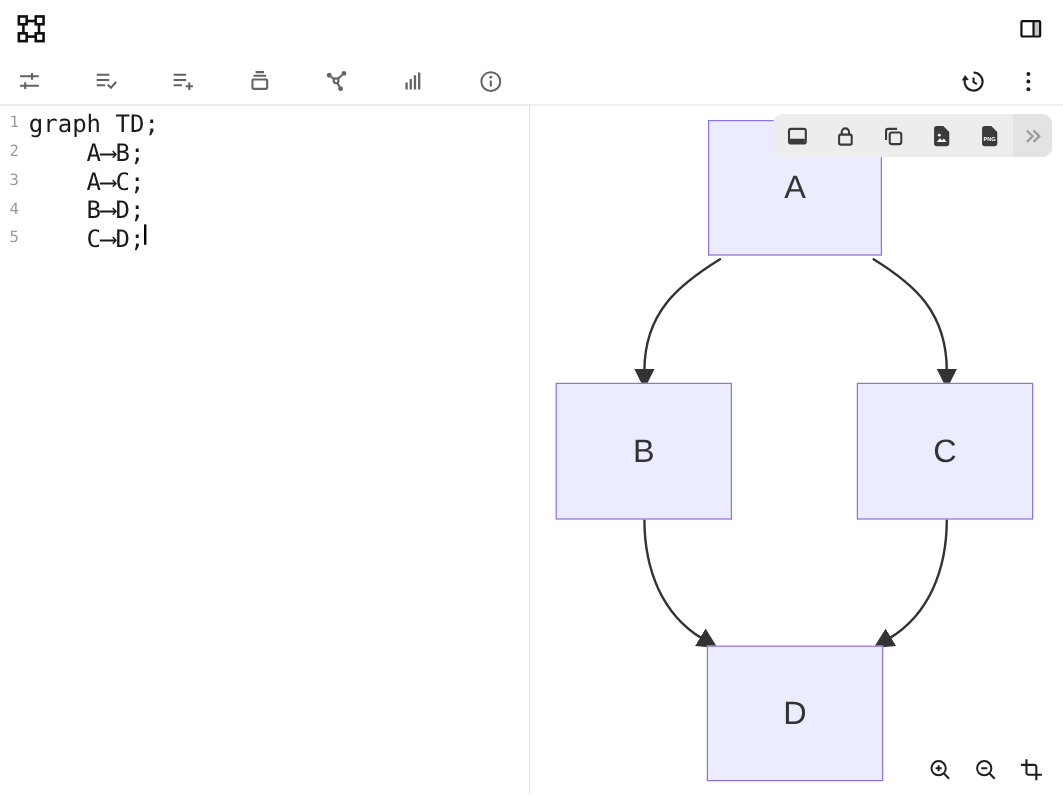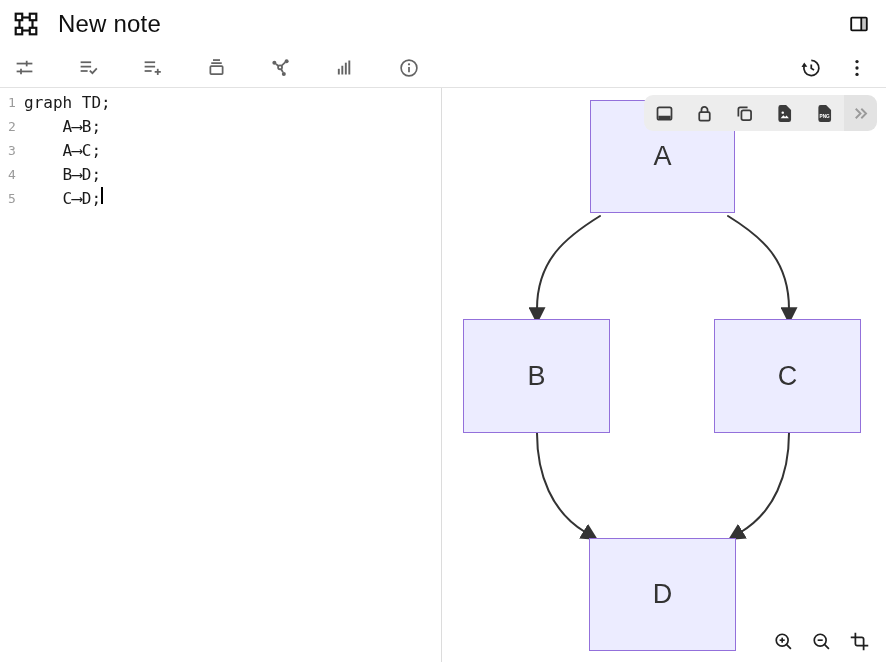--- a/index.html
+++ b/index.html
@@ -24,21 +24,21 @@
   .toolbar-right .icon-btn { color:#1f1f1f; }
 
   
   .main { display:flex; height:574px; }
 
   
   .editor-panel { width:442px; border-right:1px solid #dcdcdc; padding-top:3px;
                   font-family:"DejaVu Sans Mono", monospace; }
   .code-line { display:flex; height:24px; line-height:24px; }
   .gutter { width:24px; padding-left:8px; color:#9b9b9b; font-size:13px; }
-  .code-text { white-space:pre; color:#1a1a1a; font-size:16px;
+  .code-text { white-space:pre; color:#1a1a1a; font-size:20px;
                font-family:"DejaVu Sans Mono","DejaVu Sans", monospace; }
   .caret { display:inline-block; width:1.5px; height:17px; background:#000;
            vertical-align:-3px; }
 
   
   .preview-panel { position:relative; flex:1; background:#fff; }
   .edges-svg { position:absolute; left:0; top:0; }
 
   .node { position:absolute; background:#ECECFF; border:1.5px solid #9370DB;
           display:flex; align-items:center; justify-content:center;
@@ -69,21 +69,20 @@
     <span style="display:flex">
       <svg width="26" height="26" viewBox="0 0 24 24">
         <rect x="6" y="6" width="12" height="12" fill="none" stroke="currentColor" stroke-width="2"></rect>
         <rect x="2.5" y="2.5" width="6" height="6" fill="#fff" stroke="currentColor" stroke-width="2"></rect>
         <rect x="15.5" y="2.5" width="6" height="6" fill="#fff" stroke="currentColor" stroke-width="2"></rect>
         <rect x="2.5" y="15.5" width="6" height="6" fill="#fff" stroke="currentColor" stroke-width="2"></rect>
         <rect x="15.5" y="15.5" width="6" height="6" fill="#fff" stroke="currentColor" stroke-width="2"></rect>
       </svg>
     </span>
   </button>
-  <div class="title">New note</div>
   <div class="header-spacer"></div>
   <button class="icon-btn" style="color:#101010">
     <span style="display:flex">
       <svg width="22" height="22" viewBox="0 0 24 24">
         <rect x="15.5" y="6" width="4.5" height="12" fill="#c6c6c6"></rect>
         <rect x="3.5" y="5" width="17" height="14" rx="1" fill="none" stroke="currentColor" stroke-width="2"></rect>
         <line x1="14.5" y1="5" x2="14.5" y2="19" stroke="currentColor" stroke-width="2"></line>
       </svg>
     </span>
   </button>

